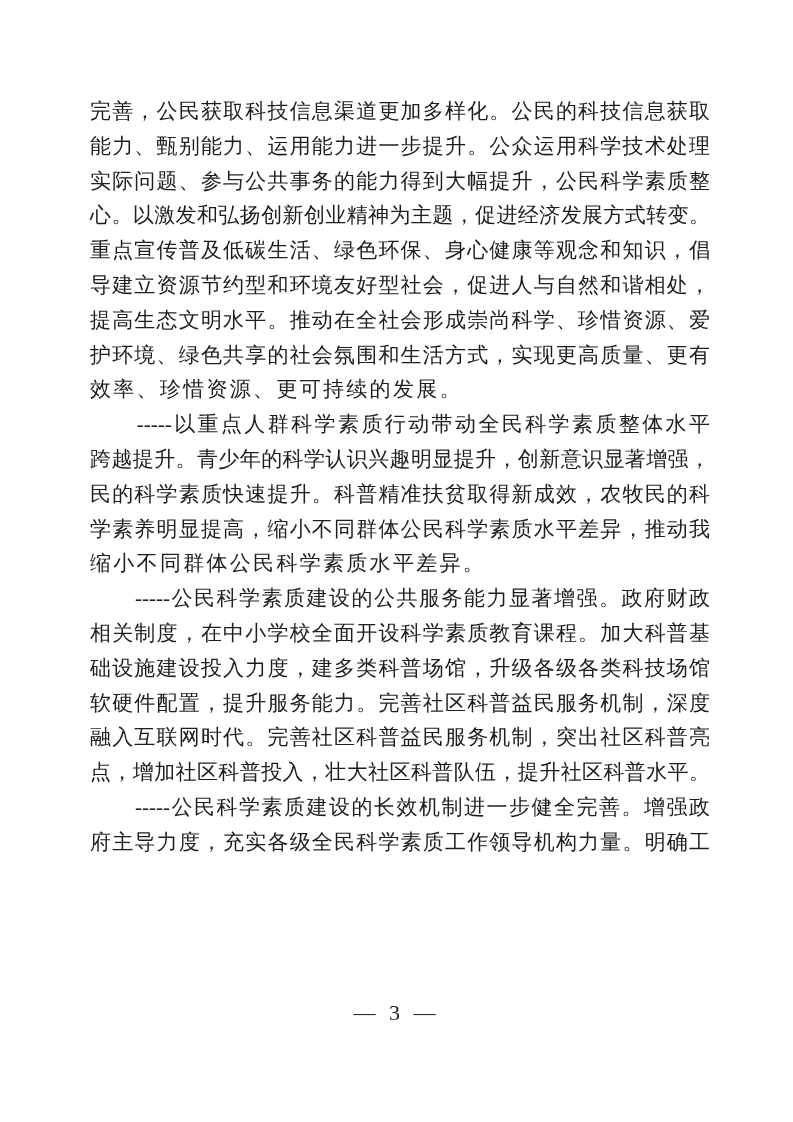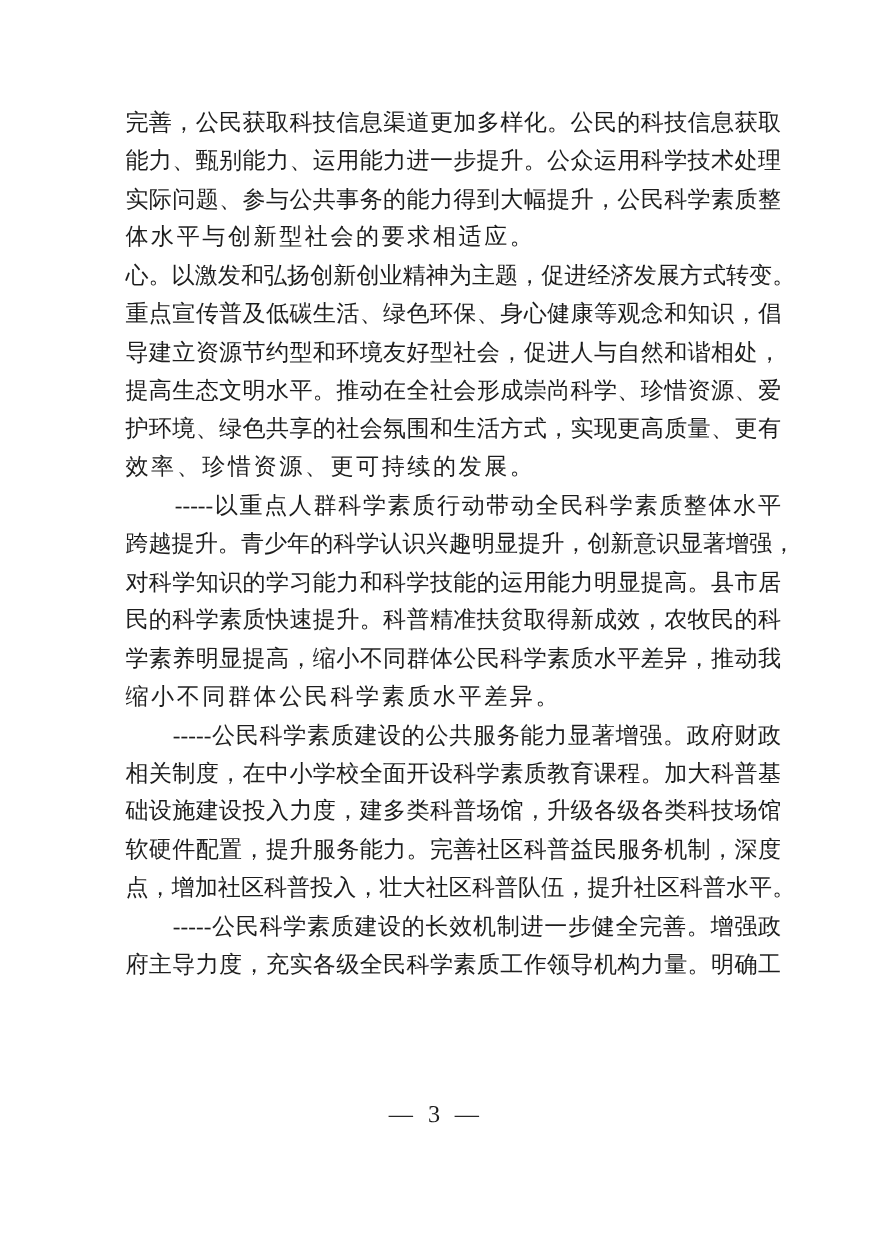--- a/index.html
+++ b/index.html
@@ -24,21 +24,20 @@
     font-size: 21px;
   }
   .line {
     display: block;
     height: 34.8px;
     line-height: 34.8px;
     white-space: nowrap;
     overflow: visible;
     text-align: left;
     letter-spacing: 2.3px;
-    margin-left: 24px;
   }
   .line.fill {
     letter-spacing: 0;
     text-align: justify;
     text-align-last: justify;
     text-justify: inter-character;
   }
   .footer {
     position: absolute;
     left: 0;
@@ -53,35 +52,34 @@
   }
 </style>
 </head>
 <body>
 
 <div class="page">
   <div class="body-text">
       <div class="line fill">完善，公民获取科技信息渠道更加多样化。公民的科技信息获取</div>
       <div class="line fill">能力、甄别能力、运用能力进一步提升。公众运用科学技术处理</div>
       <div class="line fill">实际问题、参与公共事务的能力得到大幅提升，公民科学素质整</div>
-      <div class="line">体水平与创新型社会的要求相适应。</div>
       <div class="line fill">心。以激发和弘扬创新创业精神为主题，促进经济发展方式转变。</div>
       <div class="line fill">重点宣传普及低碳生活、绿色环保、身心健康等观念和知识，倡</div>
       <div class="line fill">导建立资源节约型和环境友好型社会，促进人与自然和谐相处，</div>
       <div class="line fill">提高生态文明水平。推动在全社会形成崇尚科学、珍惜资源、爱</div>
       <div class="line fill">护环境、绿色共享的社会氛围和生活方式，实现更高质量、更有</div>
       <div class="line">效率、珍惜资源、更可持续的发展。</div>
       <div class="line fill">　　-----以重点人群科学素质行动带动全民科学素质整体水平</div>
       <div class="line fill">跨越提升。青少年的科学认识兴趣明显提升，创新意识显著增强，</div>
-      <div class="line fill">对科学知识的学习能力和科学技能的运用能力明显提高。县市居</div>
       <div class="line fill">民的科学素质快速提升。科普精准扶贫取得新成效，农牧民的科</div>
       <div class="line fill">学素养明显提高，缩小不同群体公民科学素质水平差异，推动我</div>
       <div class="line">缩小不同群体公民科学素质水平差异。</div>
       <div class="line fill">　　-----公民科学素质建设的公共服务能力显著增强。政府财政</div>
       <div class="line fill">相关制度，在中小学校全面开设科学素质教育课程。加大科普基</div>
       <div class="line fill">础设施建设投入力度，建多类科普场馆，升级各级各类科技场馆</div>
       <div class="line fill">软硬件配置，提升服务能力。完善社区科普益民服务机制，深度</div>
+      <div class="line fill">融入互联网时代。完善社区科普益民服务机制，突出社区科普亮</div>
       <div class="line fill">点，增加社区科普投入，壮大社区科普队伍，提升社区科普水平。</div>
       <div class="line fill">　　-----公民科学素质建设的长效机制进一步健全完善。增强政</div>
       <div class="line fill">府主导力度，充实各级全民科学素质工作领导机构力量。明确工</div>
     </div>
   <div class="footer">— 3 —</div>
 </div>
 
 </body></html>

